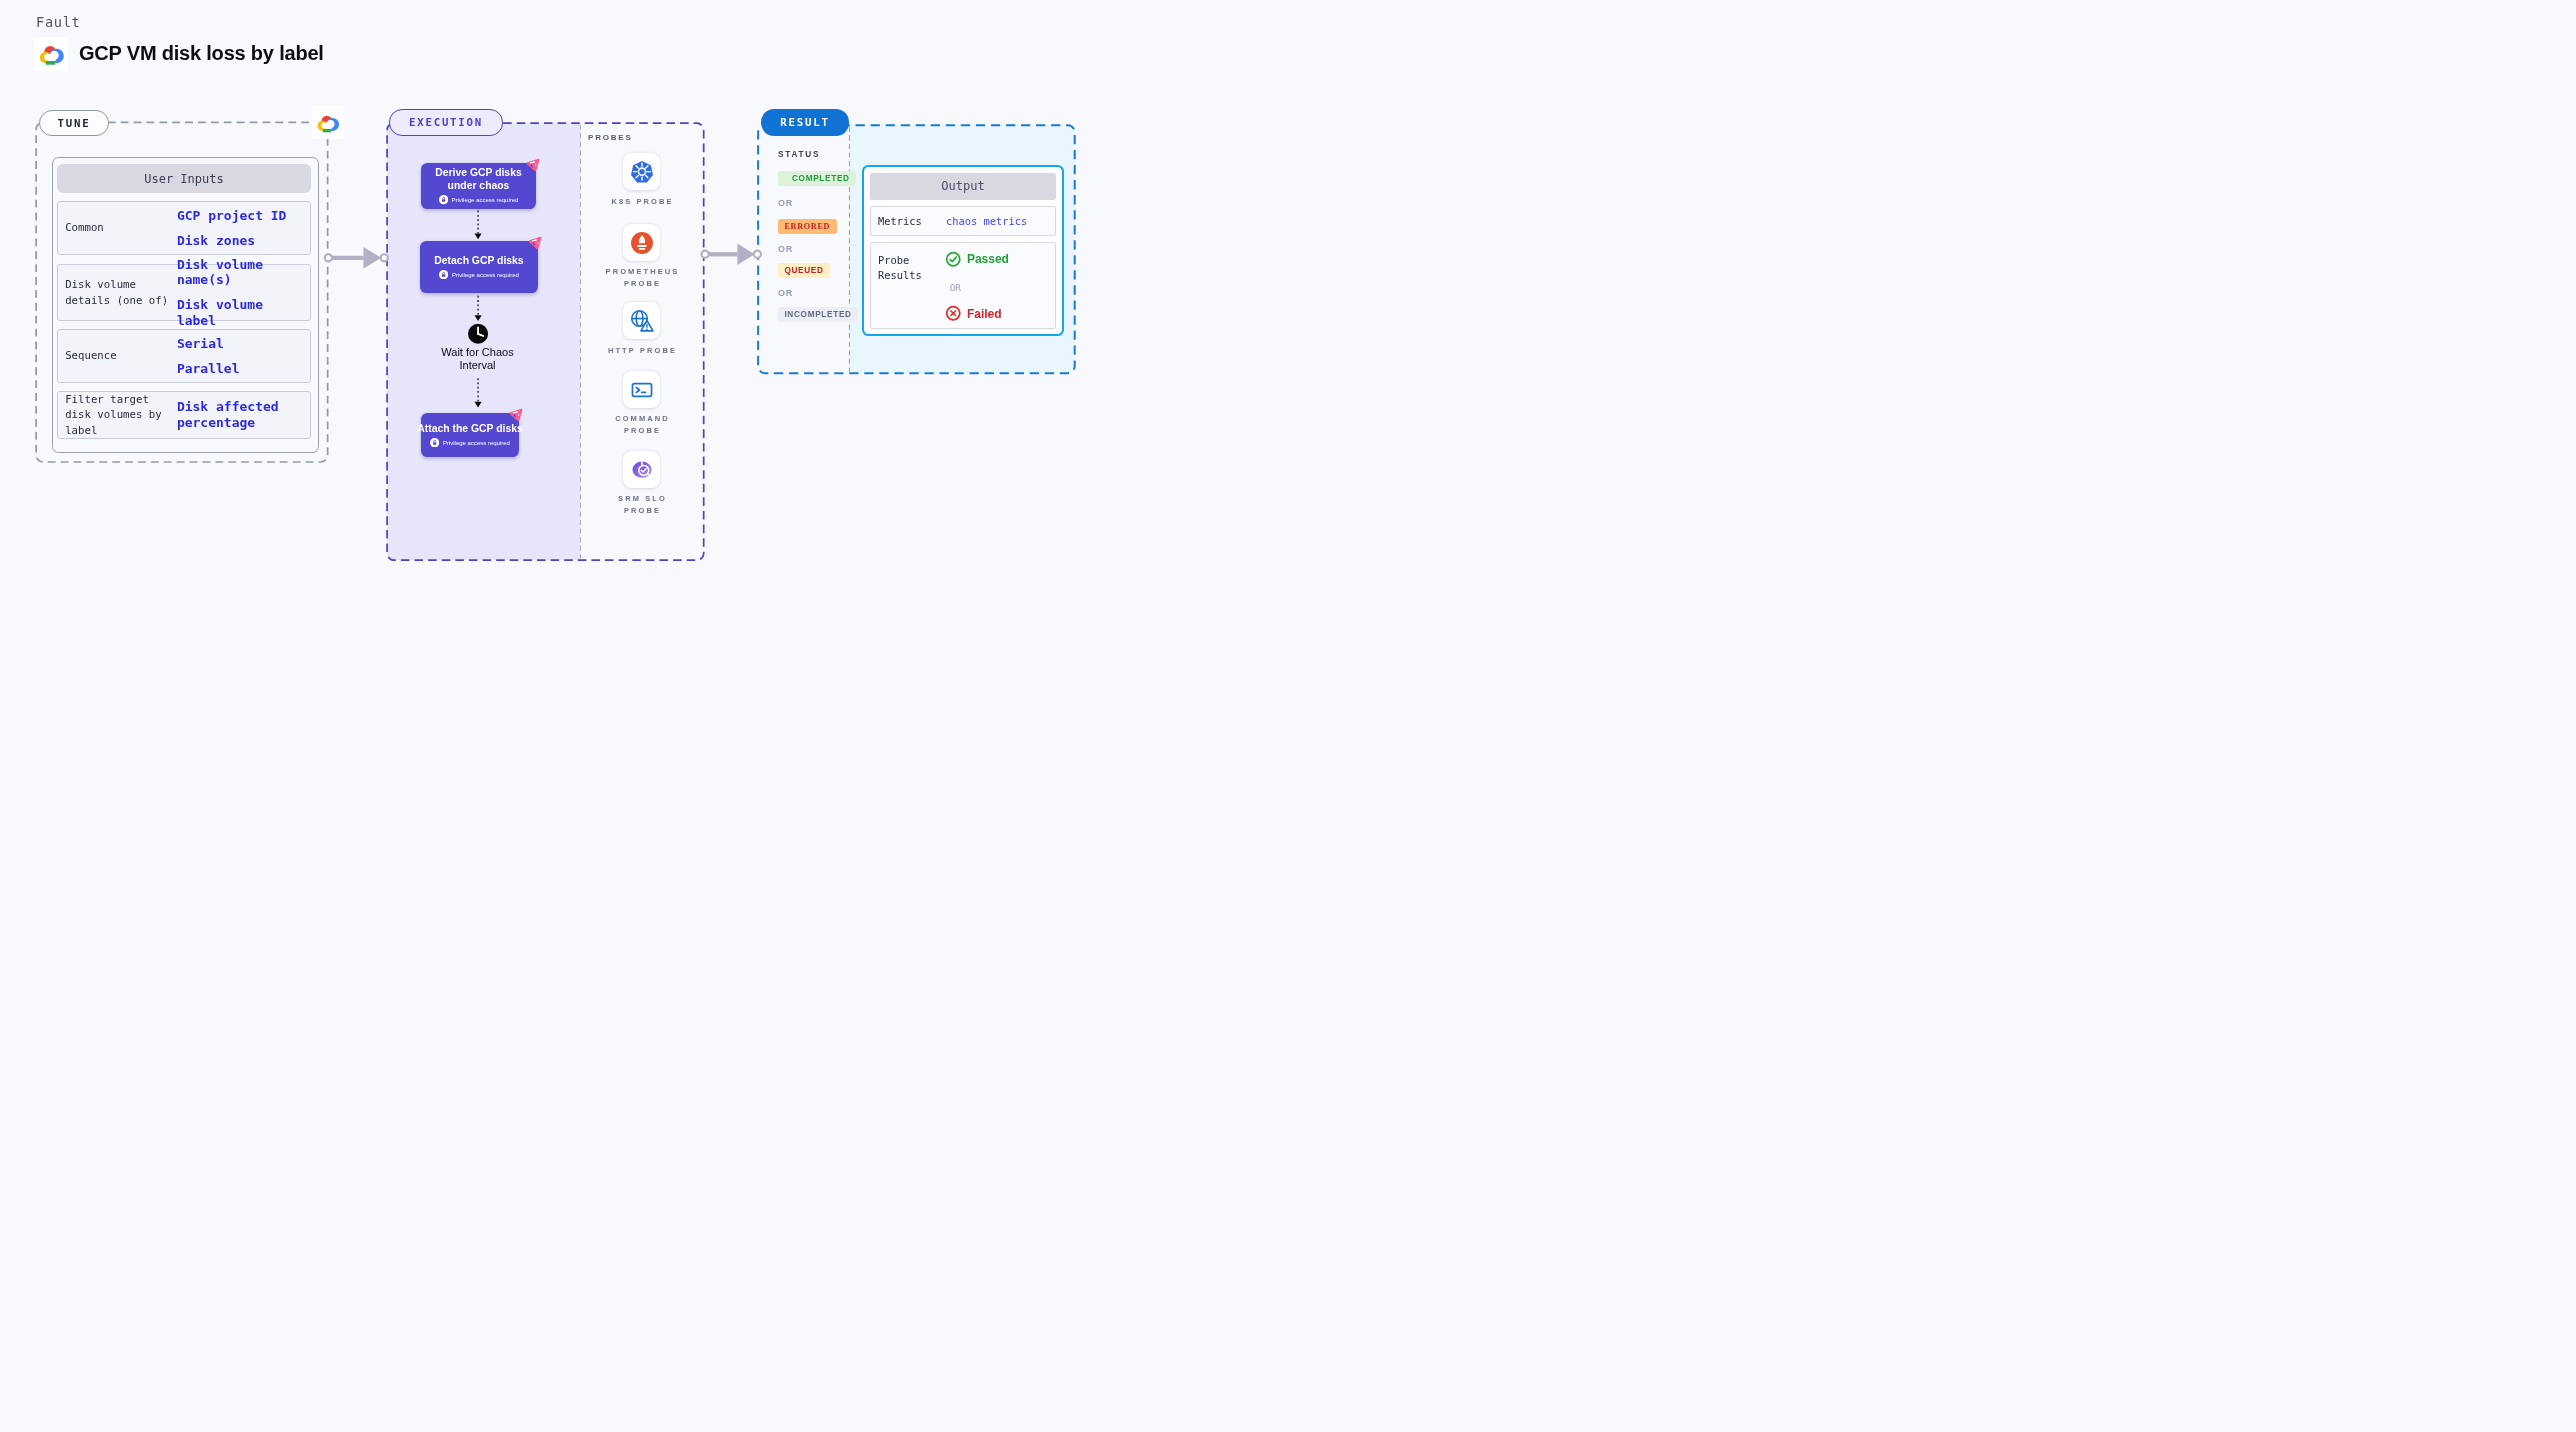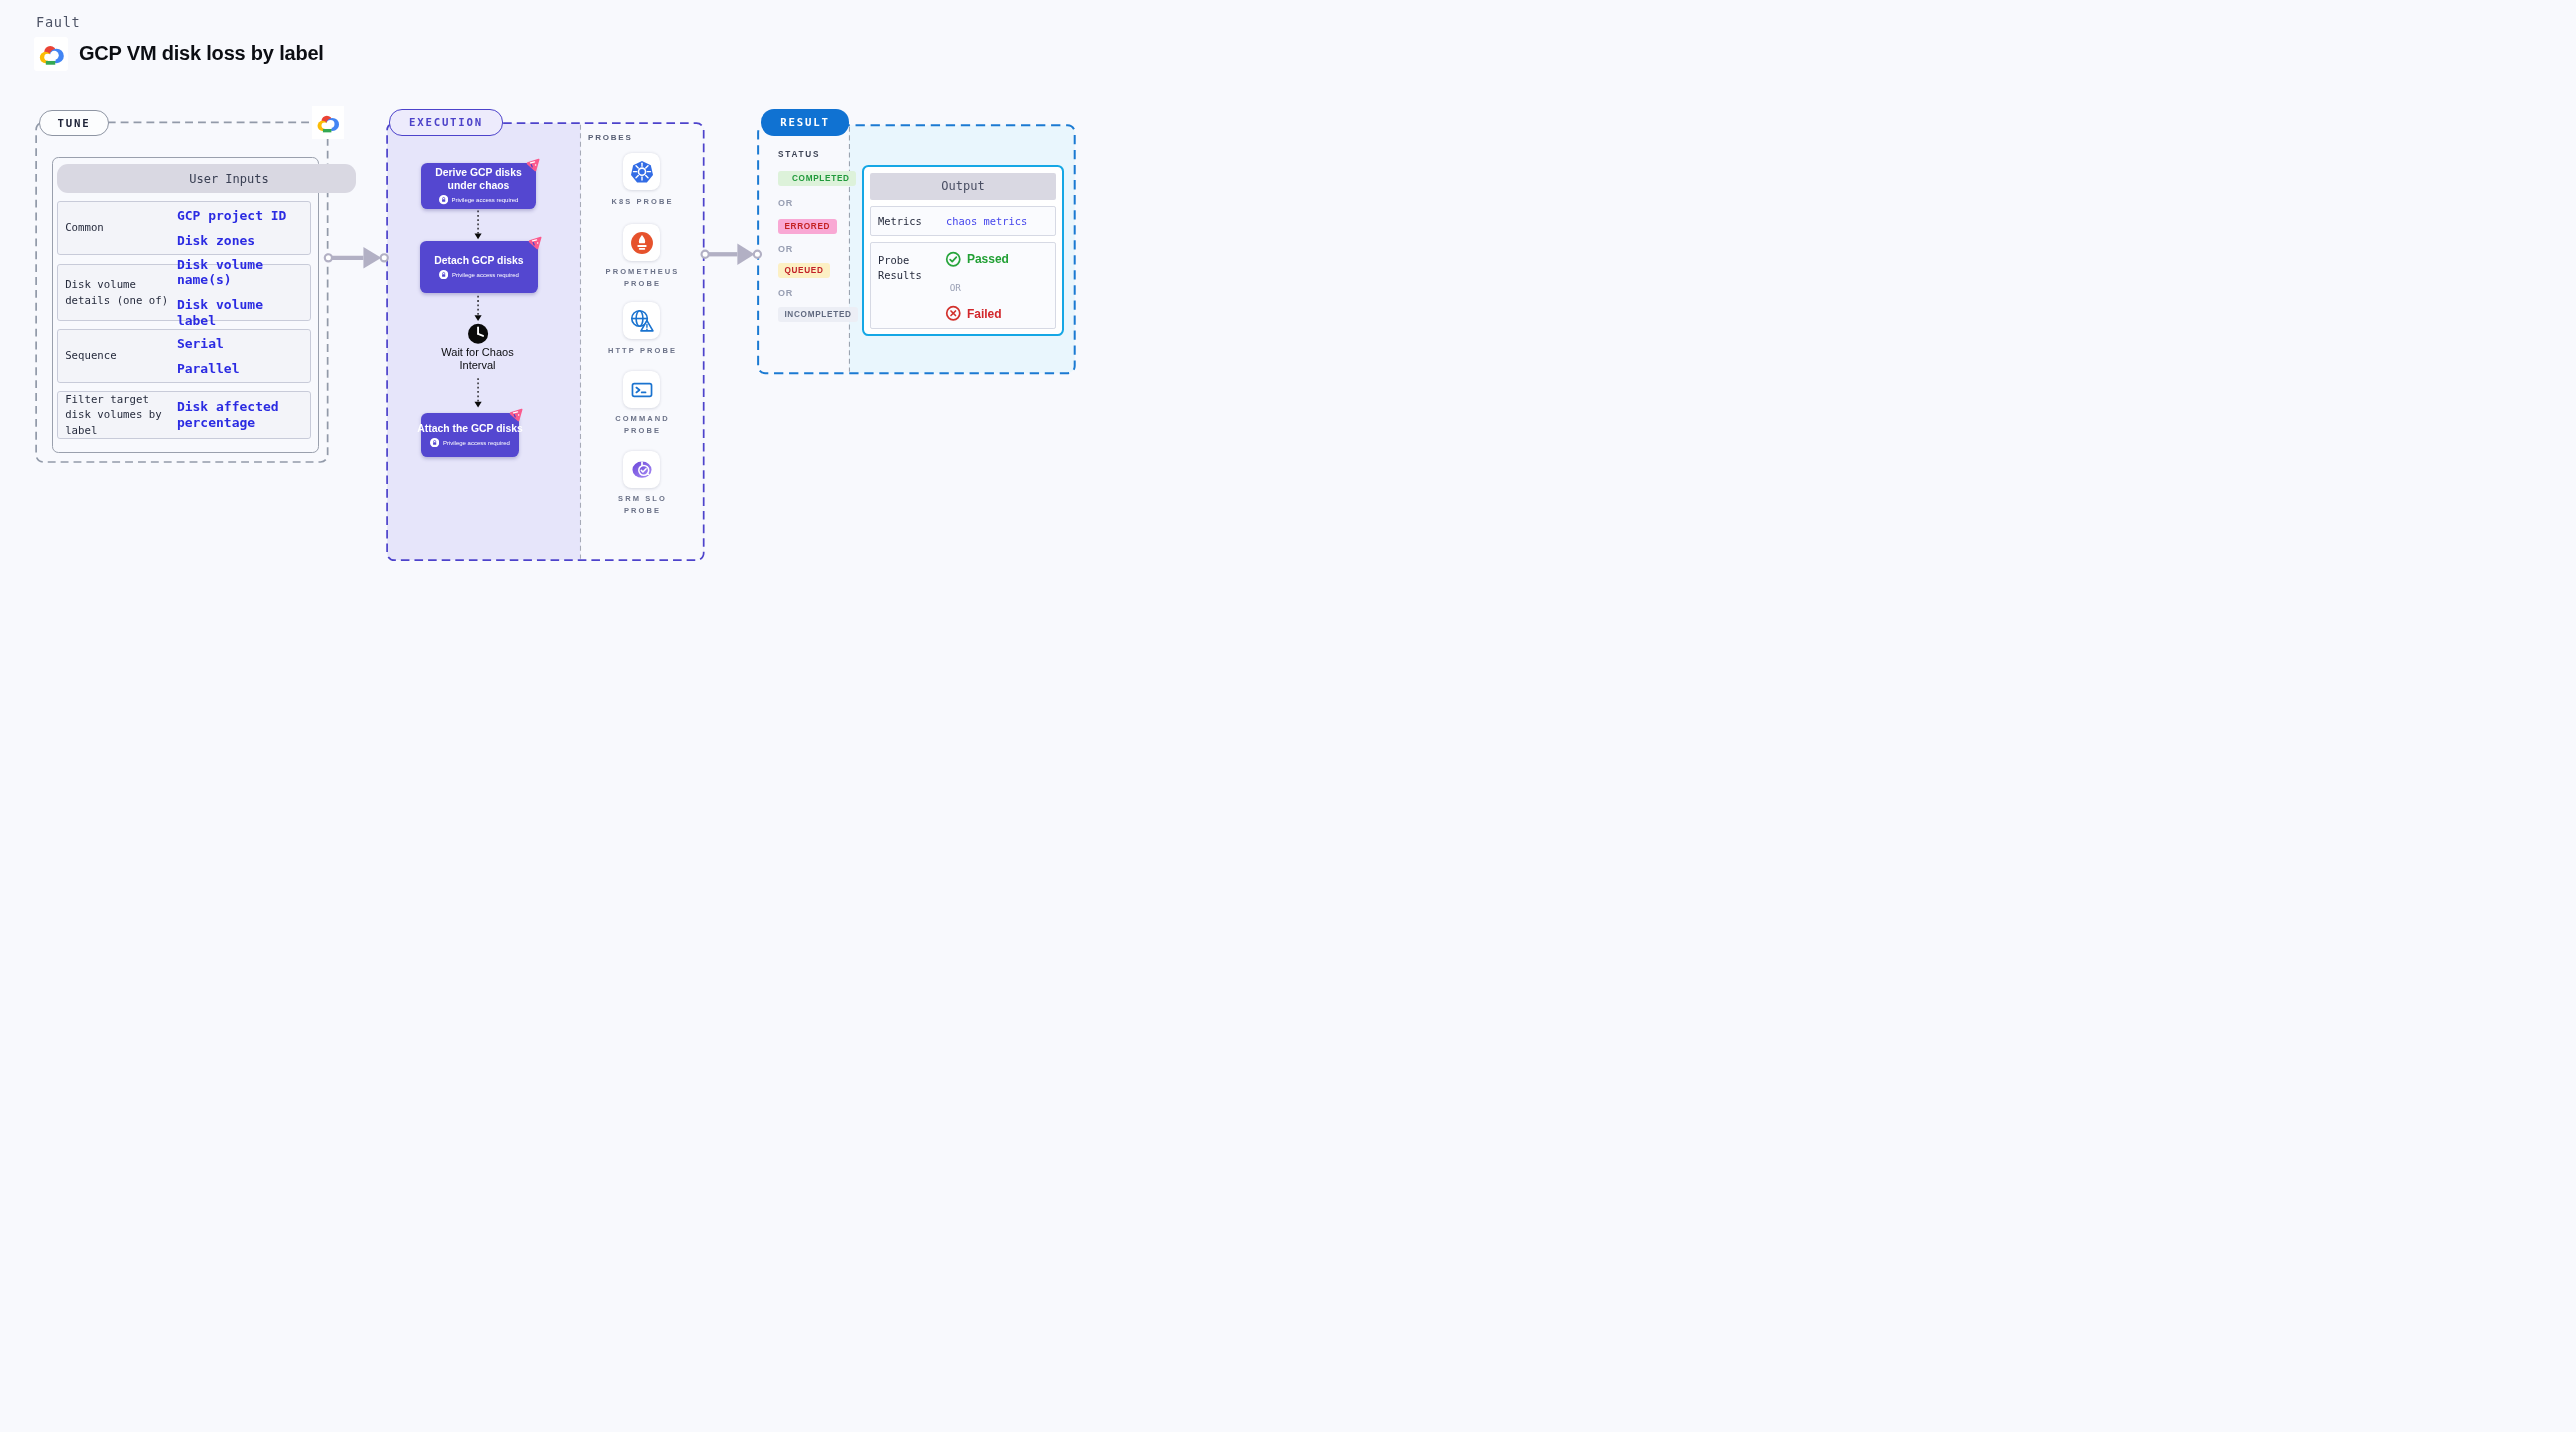--- a/index.html
+++ b/index.html
@@ -23,22 +23,22 @@
   .exec-badge{left:389px;top:109px;width:112px;height:25px;background:#edebfc;
               border:1.8px solid #4d43cb;font-size:10.7px;color:#4c42c9;}
   .result-badge{left:761px;top:109px;width:88px;height:26.5px;background:#1072d2;
                 font-size:10.7px;color:#fff;border:none;}
 
   .gcp-corner{left:312px;top:106px;width:32px;height:33px;background:#fff;
               display:flex;align-items:center;justify-content:center;}
 
   
   .ui-card{left:52px;top:157px;width:265px;height:294px;border:1.4px solid #9aa0ad;border-radius:6.4px;}
-  .ui-header{left:57px;top:164px;width:254px;height:29px;background:#d9d8e2;border-radius:11px;
-             display:flex;align-items:center;justify-content:center;font-size:12px;color:#383e52;padding-left:45px;}
+  .ui-header{left:57px;top:164px;width:254px;height:29px;background:#d9d8e2;border-radius:6px;
+             display:flex;align-items:center;justify-content:center;font-size:12px;color:#383e52;}
   .ui-row{left:57px;width:254px;background:#f3f4f9;border:0.7px solid #c8cbd9;border-radius:2.9px;
           display:flex;align-items:center;box-sizing:border-box;}
   .ui-row-label{width:106px;padding-left:7.2px;font-size:10.7px;line-height:1.45;color:#262b3d;}
   .ui-row-values{flex:1;display:flex;flex-direction:column;gap:9.3px;padding-left:5.7px;}
   .ui-value{font-size:13px;color:#2b2be2;line-height:1.2;max-width:133px;font-weight:bold;}
 
   
   .node{background:#5447d0;border-radius:6.4px;box-shadow:0 1.4px 3.6px rgba(40,30,120,.25);
         display:flex;flex-direction:column;align-items:center;justify-content:center;gap:2.9px;
         box-sizing:border-box;padding:4.3px 2.9px;}
@@ -59,21 +59,21 @@
   .probe-label{left:603px;width:79px;text-align:center;font-family:"Liberation Sans",sans-serif;
                font-weight:600;font-size:7.5px;letter-spacing:2.1px;color:#6b7288;line-height:1.65;}
 
   
   .status-heading{left:778px;top:150px;font-size:8.2px;color:#3c4254;}
   .status-badge{position:absolute;left:778px;border-radius:2.9px;padding:2.9px 6.4px;
                 font-family:"Liberation Sans",sans-serif;font-weight:bold;font-size:8.2px;letter-spacing:0.7px;}
   .or-sep{position:absolute;left:778px;font-family:"Liberation Sans",sans-serif;font-weight:600;
           font-size:9px;letter-spacing:0.7px;color:#979eb2;}
   .st-completed{top:171px;background:#ddf2da;color:#219a3c;padding-left:14px;}
-  .st-errored{top:219px;background:#f9a8d4;color:#c42222;}
+  .st-errored{top:219px;background:#fdba74;color:#c42222;font-family:Liberation Serif, serif;}
   .st-queued{top:263px;background:#fcf0c4;color:#c22127;}
   .st-incompleted{top:307px;background:#eceef5;color:#616a80;}
 
   
   .output-card{left:862px;top:165px;width:202px;height:171px;background:#fff;
                border:2.1px solid #15a7e5;border-radius:6.4px;box-sizing:border-box;padding:5.7px;}
   .output-header{height:27px;background:#d9d8e2;border-radius:2.1px;display:flex;align-items:center;
                  justify-content:center;font-size:12px;color:#494e63;}
   .output-row{position:relative;margin-top:6.4px;background:#fafbfe;border:0.7px solid #d6d9e4;
               border-radius:2.1px;box-sizing:border-box;}

